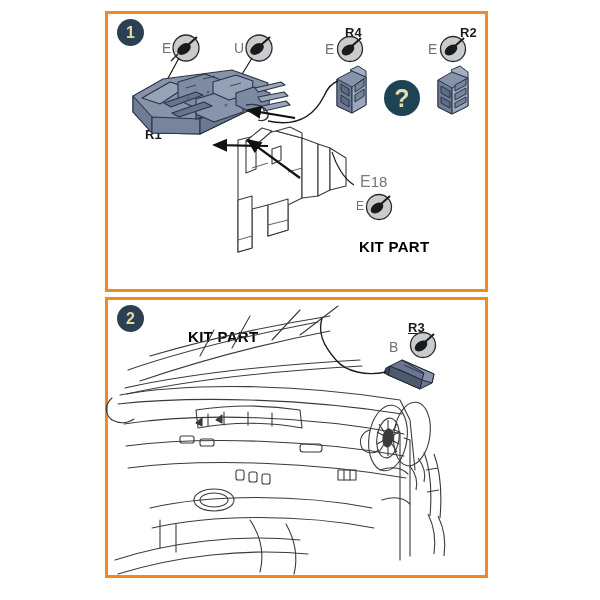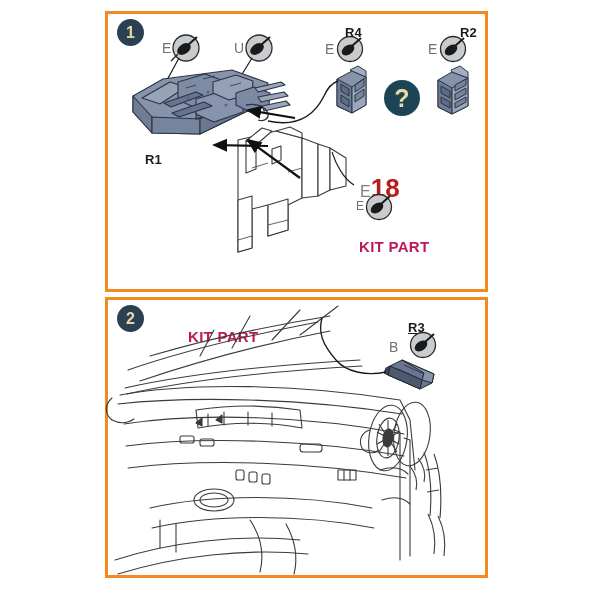--- a/index.html
+++ b/index.html
@@ -66,25 +66,25 @@
     font-size: 13px;
     color: #1A1A1A;
   }
   .lbl-paintcode {      
     font-size: 14px;
     color: #6E7275;
   }
   .lbl-kit {
     font-weight: bold;
     font-size: 15px;
-    color: #be185d;
+    color: #000000;
     letter-spacing: .3px;
   }
   .lbl-e18-pre { font-size: 16px; color: #7A7E81; }
-  .lbl-e18-num { font-size: 26px; font-weight: bold; color: #b91c1c; }
+  .lbl-e18-num { font-size: 15px; font-weight: normal; color: #737373; }
 
   .svg-layer {
     position: absolute;
     left: 0; top: 0;
     width: 600px; height: 600px;
     pointer-events: none;
   }
 </style>
 </head>
 <body>
@@ -95,21 +95,21 @@
 
   <div class="step-badge" style="left:117px; top:19px;">1</div>
 
   <div class="lbl lbl-paintcode" style="left:162px; top:40px;">E</div>
   <div class="lbl lbl-paintcode" style="left:234px; top:40px;">U</div>
   <div class="lbl lbl-paintcode" style="left:325px; top:41px;">E</div>
   <div class="lbl lbl-paintcode" style="left:428px; top:41px;">E</div>
 
   <div class="lbl lbl-part" style="left:345px; top:25px;">R4</div>
   <div class="lbl lbl-part" style="left:460px; top:25px;">R2</div>
-  <div class="lbl lbl-part" style="left:145px; top:152px;text-align:right;">R1</div>
+  <div class="lbl lbl-part" style="left:145px; top:127px;text-align:right;">R1</div>
 
   <div class="q-badge" style="left:384px; top:80px;">?</div>
 
   <div class="lbl" style="left:360px; top:173px;"><span class="lbl-e18-pre">E</span><span class="lbl-e18-num">18</span></div>
   <div class="lbl lbl-paintcode" style="left:356px; top:199px; font-size:12px;">E</div>
 
   <div class="lbl lbl-kit" style="left:359px; top:238px;">KIT PART</div>
 
   <div class="panel" id="panel-2"></div>
 

